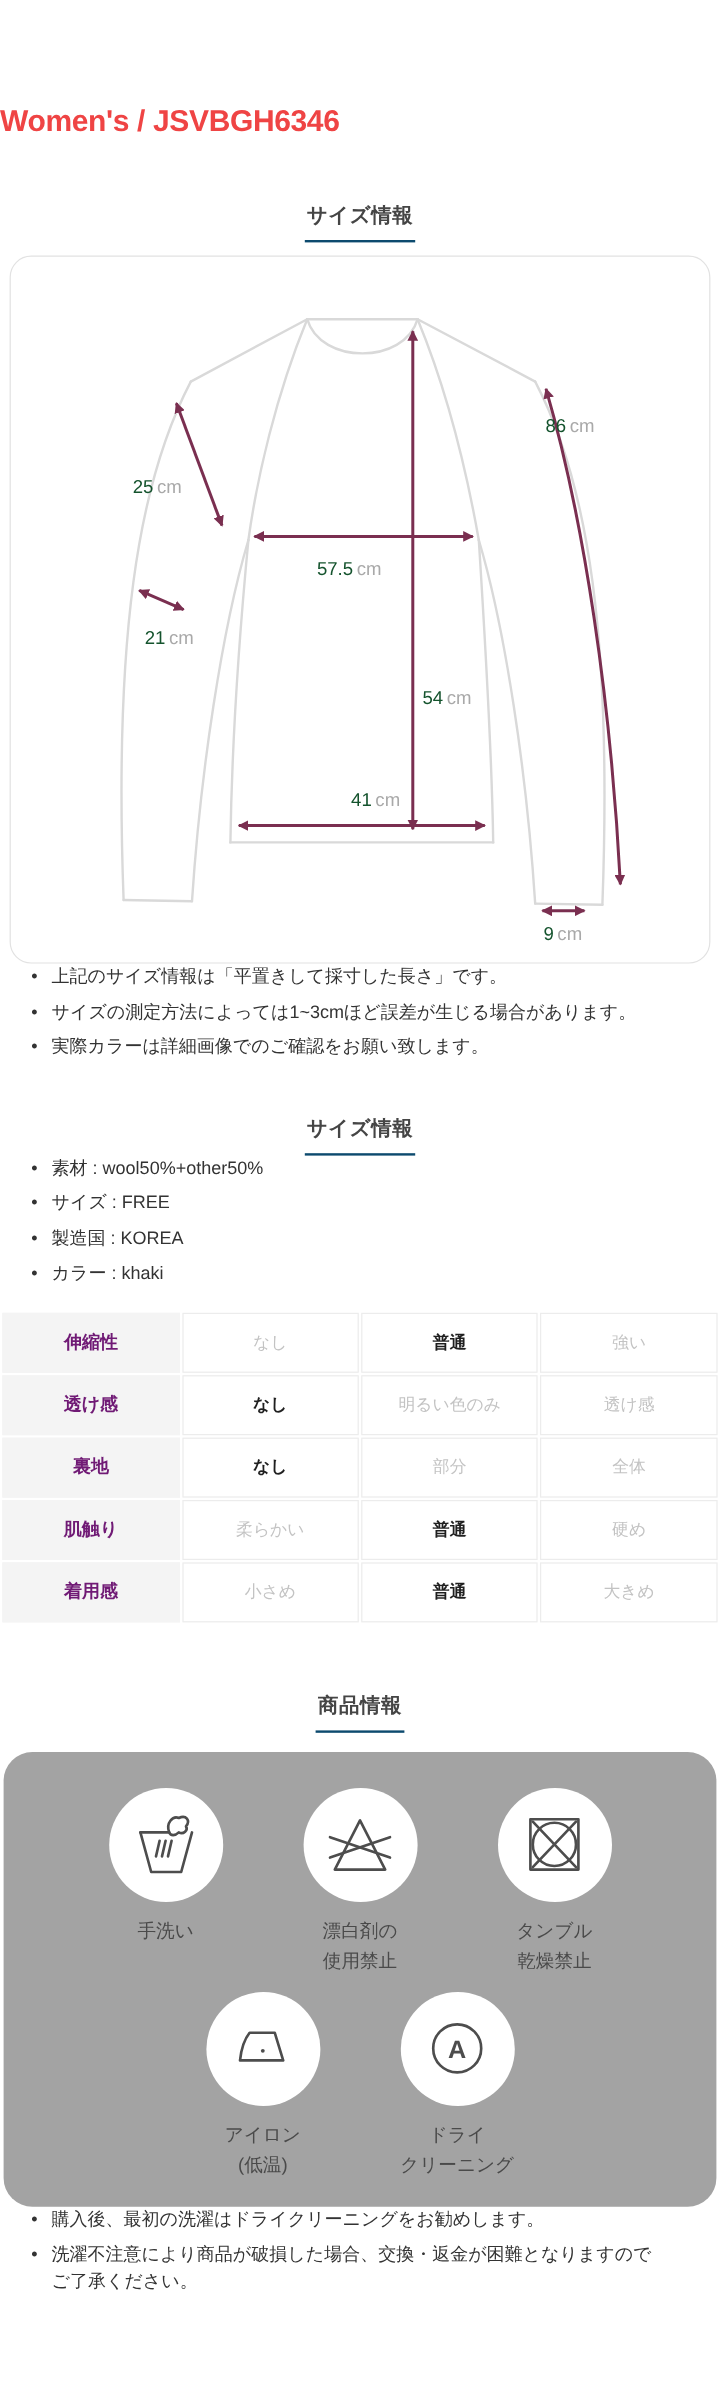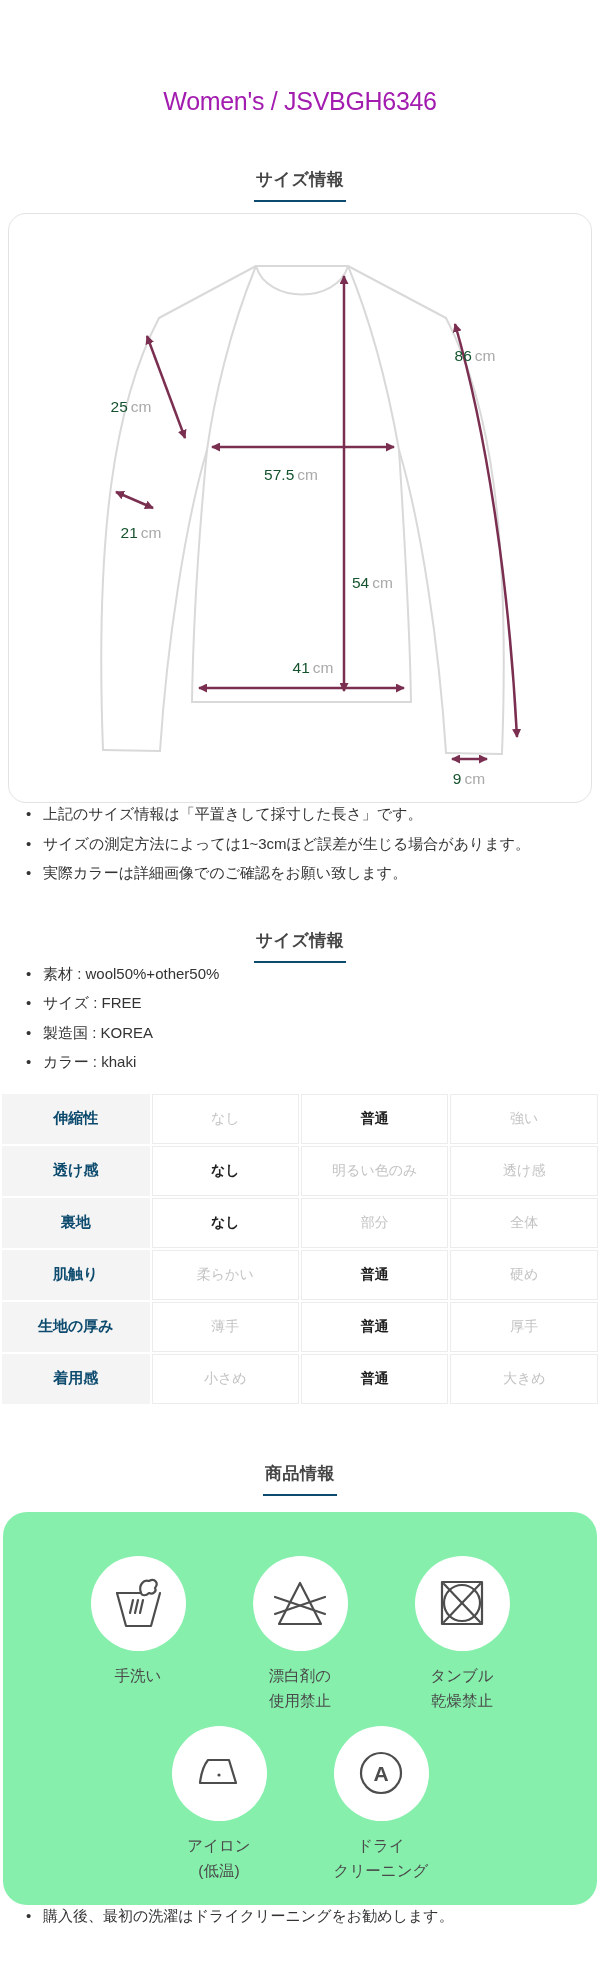--- a/index.html
+++ b/index.html
@@ -1,19 +1,19 @@
 <!DOCTYPE html>
 <html><head>
 <meta charset="utf-8">
 <style>
   html,body{margin:0;padding:0;background:#fff;}
   body{width:600px;min-height:1986px;font-family:"Liberation Sans","DejaVu Sans",sans-serif;color:#333;}
   .page{padding-top:86px;}
 
-  .title{text-align:center;font-size:25px;font-weight:400;color:#a21caf;letter-spacing:-0.3px;line-height:30px;}
+  .title{font-size:25px;font-weight:700;color:#ef4444;letter-spacing:-0.3px;line-height:30px;}
 
   .sec-head{text-align:center;margin-top:52px;}
   .sec-head span{display:inline-block;font-size:17px;font-weight:700;color:#454545;padding:0 2px 9px;border-bottom:2px solid #0c4a6e;letter-spacing:0.5px;}
 
   
   .diagram-box{position:relative;margin:11px 8px 0;height:588px;border:1px solid #e2e2e2;border-radius:18px;box-sizing:content-box;}
   .diagram-box svg{position:absolute;left:0;top:0;}
   .meas{position:absolute;font-size:15.5px;white-space:nowrap;}
   .meas .val{color:#14532d;}
   .meas .unit{color:#a9a9a9;margin-left:3px;}
@@ -27,26 +27,26 @@
   .notes-2{margin-top:14px;}
   .notes-2 li{margin-bottom:8px;}
   .notes-3{margin-top:24px;}
   .notes-3 li{margin-bottom:6px;line-height:24px;}
 
   .sec-head.h2{margin-top:44px;}
   .sec-head.h3{margin-top:56px;}
 
   
   table.fit{width:600px;margin-top:18px;border-collapse:separate;border-spacing:2px;}
-  table.fit th{width:146px;height:46px;background:#f4f4f4;border:1px solid #f4f4f4;font-size:15px;font-weight:700;color:#0c4a6e;text-align:center;}
+  table.fit th{width:146px;height:46px;background:#f4f4f4;border:1px solid #f4f4f4;font-size:15px;font-weight:700;color:#701a75;text-align:center;}
   table.fit td{width:146px;height:46px;background:#fff;border:1px solid #ececec;font-size:14px;color:#c3c3c3;text-align:center;font-weight:400;}
   table.fit td.sel{color:#1f1f1f;font-weight:700;}
 
   
-  .care-panel{margin:16px 3px 0;background:#86efac;border-radius:24px;padding:44px 0 22px;}
+  .care-panel{margin:16px 3px 0;background:#a3a3a3;border-radius:24px;padding:30px 0 22px;}
   .care-row{display:flex;justify-content:center;}
   .care-row + .care-row{margin-top:13px;}
   .care-cell{width:162px;text-align:center;}
   .circle{width:95px;height:95px;border-radius:50%;background:#fff;margin:0 auto;display:flex;align-items:center;justify-content:center;}
   .care-label{margin-top:12px;font-size:15.5px;color:#4a4a4a;}
   .care-label span{display:block;line-height:25px;}
   .care-ico{stroke:#4d4d4d;stroke-width:2.2;fill:none;stroke-linecap:round;stroke-linejoin:round;}
 </style>
 </head>
 <body>
@@ -156,26 +156,20 @@
         <td>部分</td>
         <td>全体</td>
       </tr>
       <tr>
         <th>肌触り</th>
         <td>柔らかい</td>
         <td class="sel">普通</td>
         <td>硬め</td>
       </tr>
       <tr>
-        <th>生地の厚み</th>
-        <td>薄手</td>
-        <td class="sel">普通</td>
-        <td>厚手</td>
-      </tr>
-      <tr>
         <th>着用感</th>
         <td>小さめ</td>
         <td class="sel">普通</td>
         <td>大きめ</td>
       </tr>
     </tbody>
   </table>
 
   <div class="sec-head h3">
     <span>商品情報</span>
@@ -251,15 +245,16 @@
         <div class="care-label">
           <span>ドライ</span>
           <span>クリーニング</span>
         </div>
       </div>
     </div>
   </div>
 
   <ul class="notes notes-3">
     <li>購入後、最初の洗濯はドライクリーニングをお勧めします。</li>
+    <li>洗濯不注意により商品が破損した場合、交換・返金が困難となりますのでご了承ください。</li>
   </ul>
 
 </div>
 
 </body></html>

